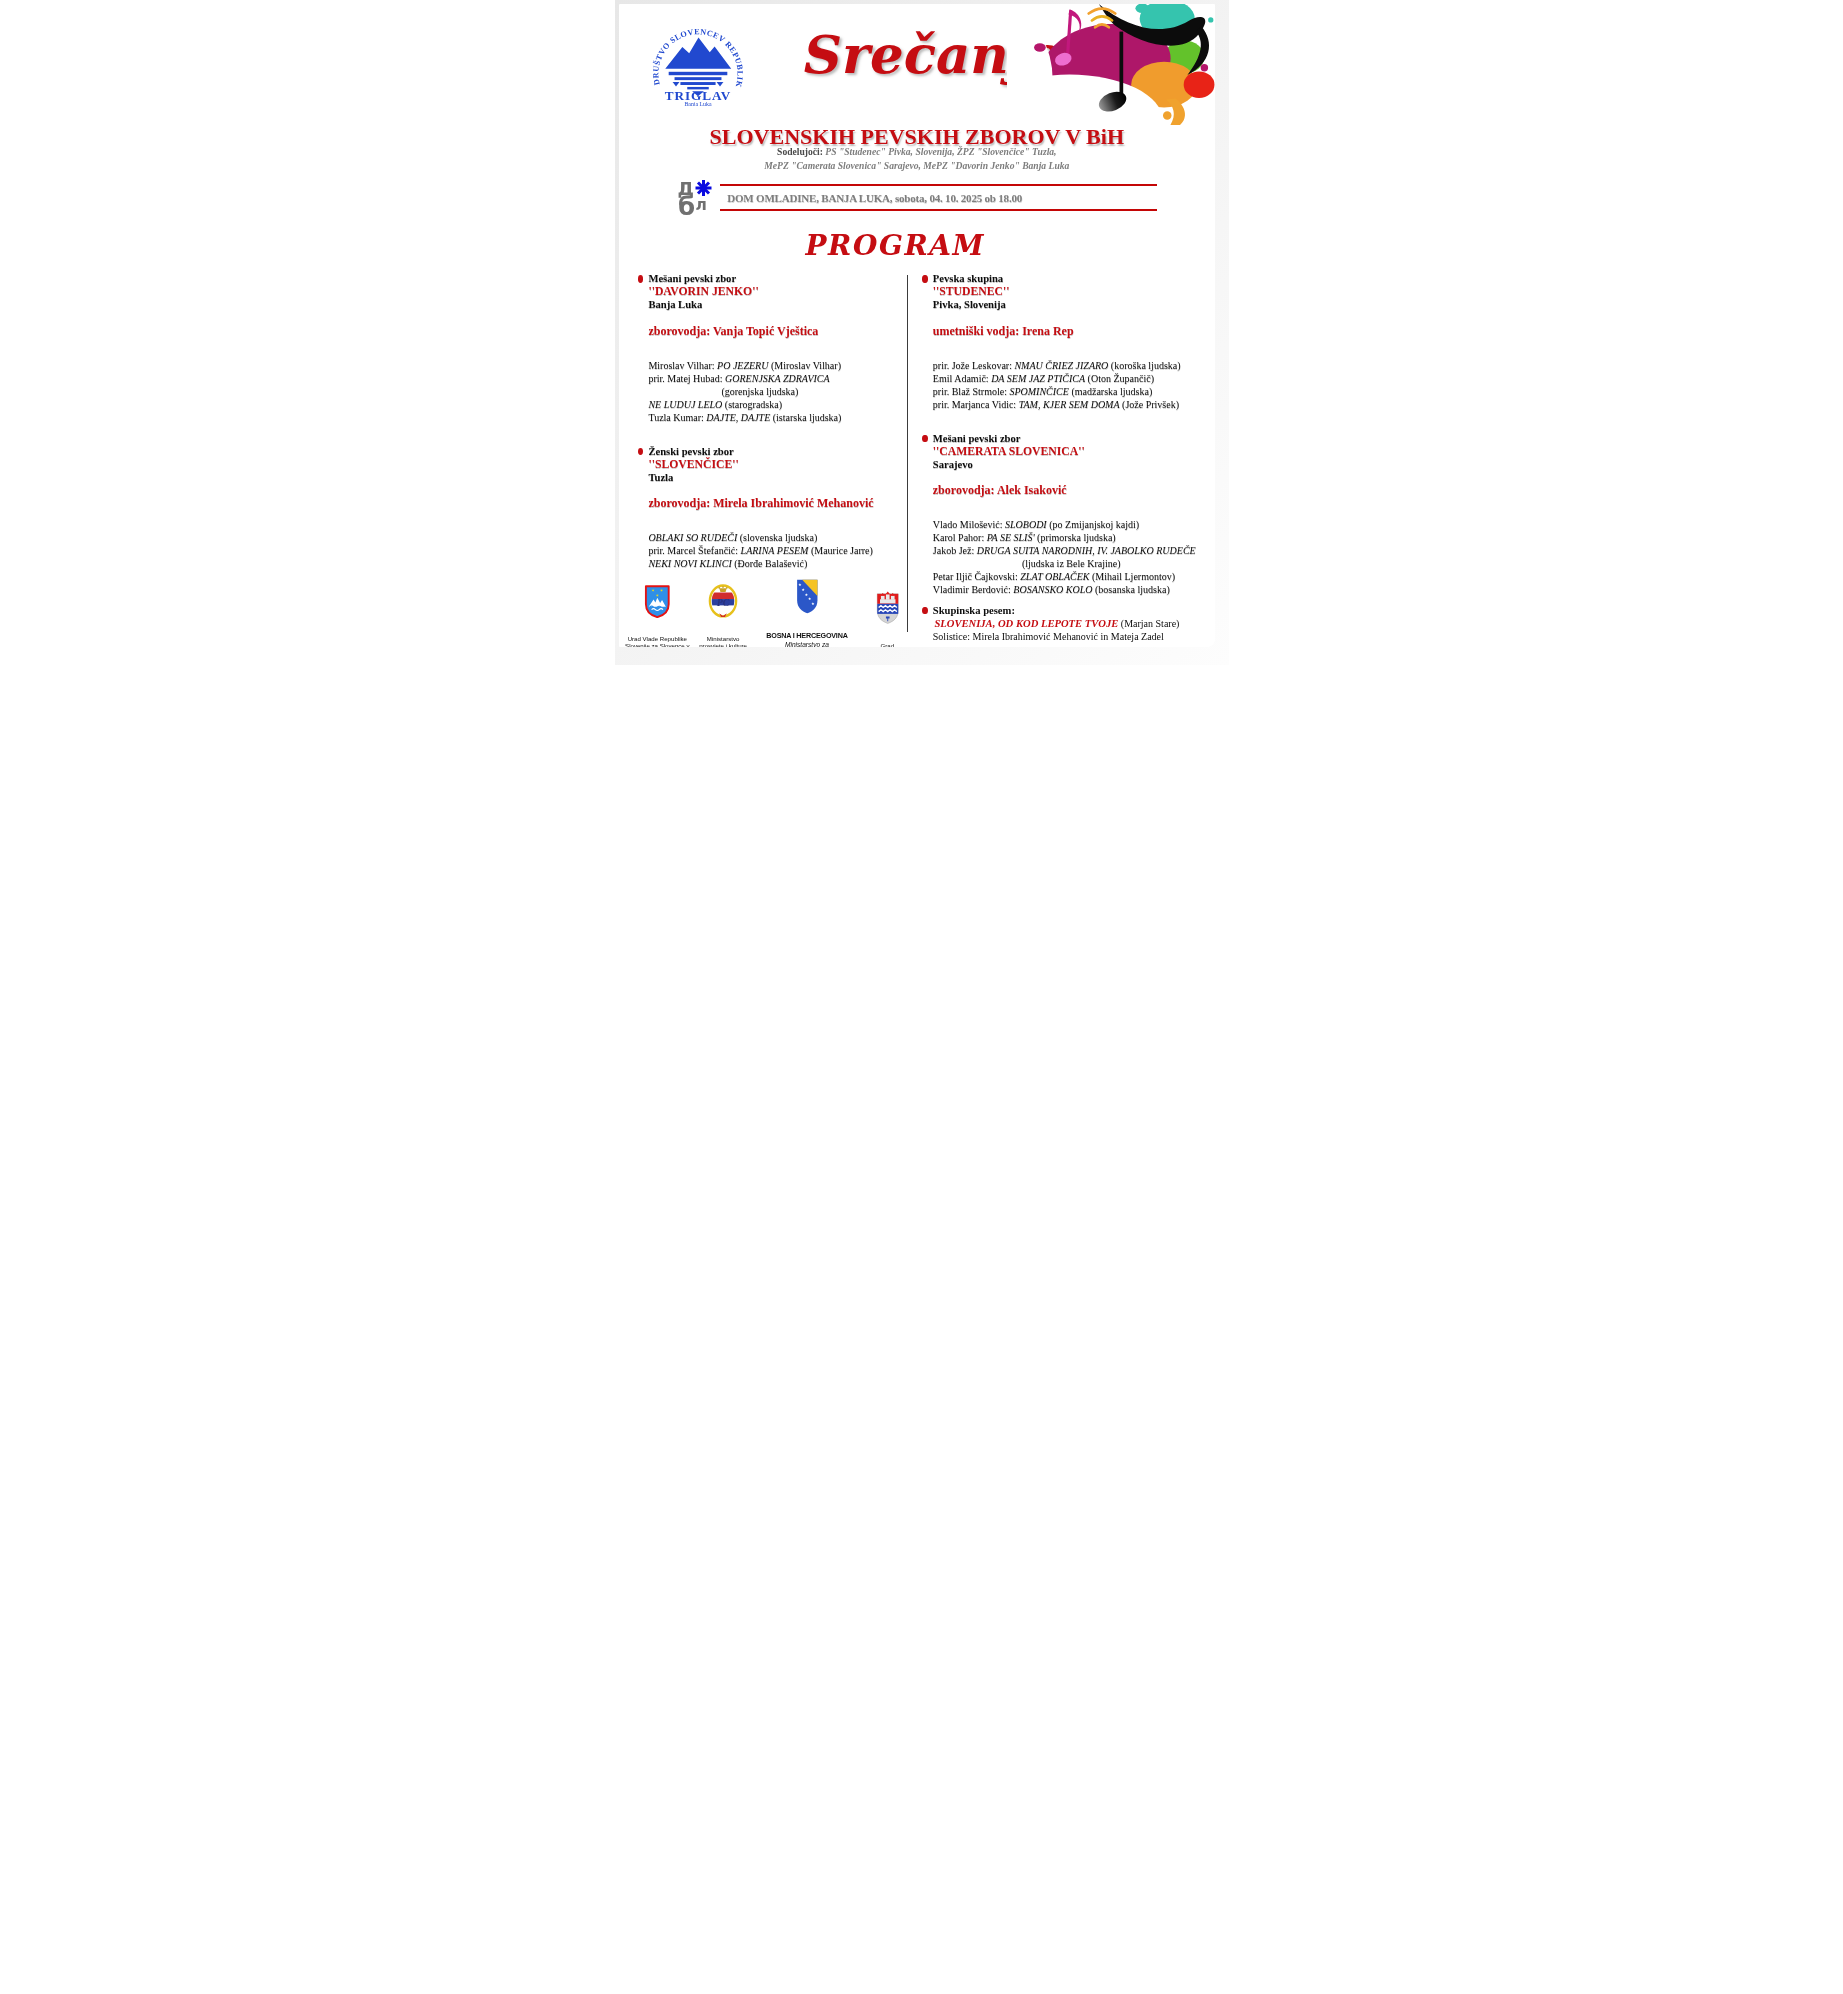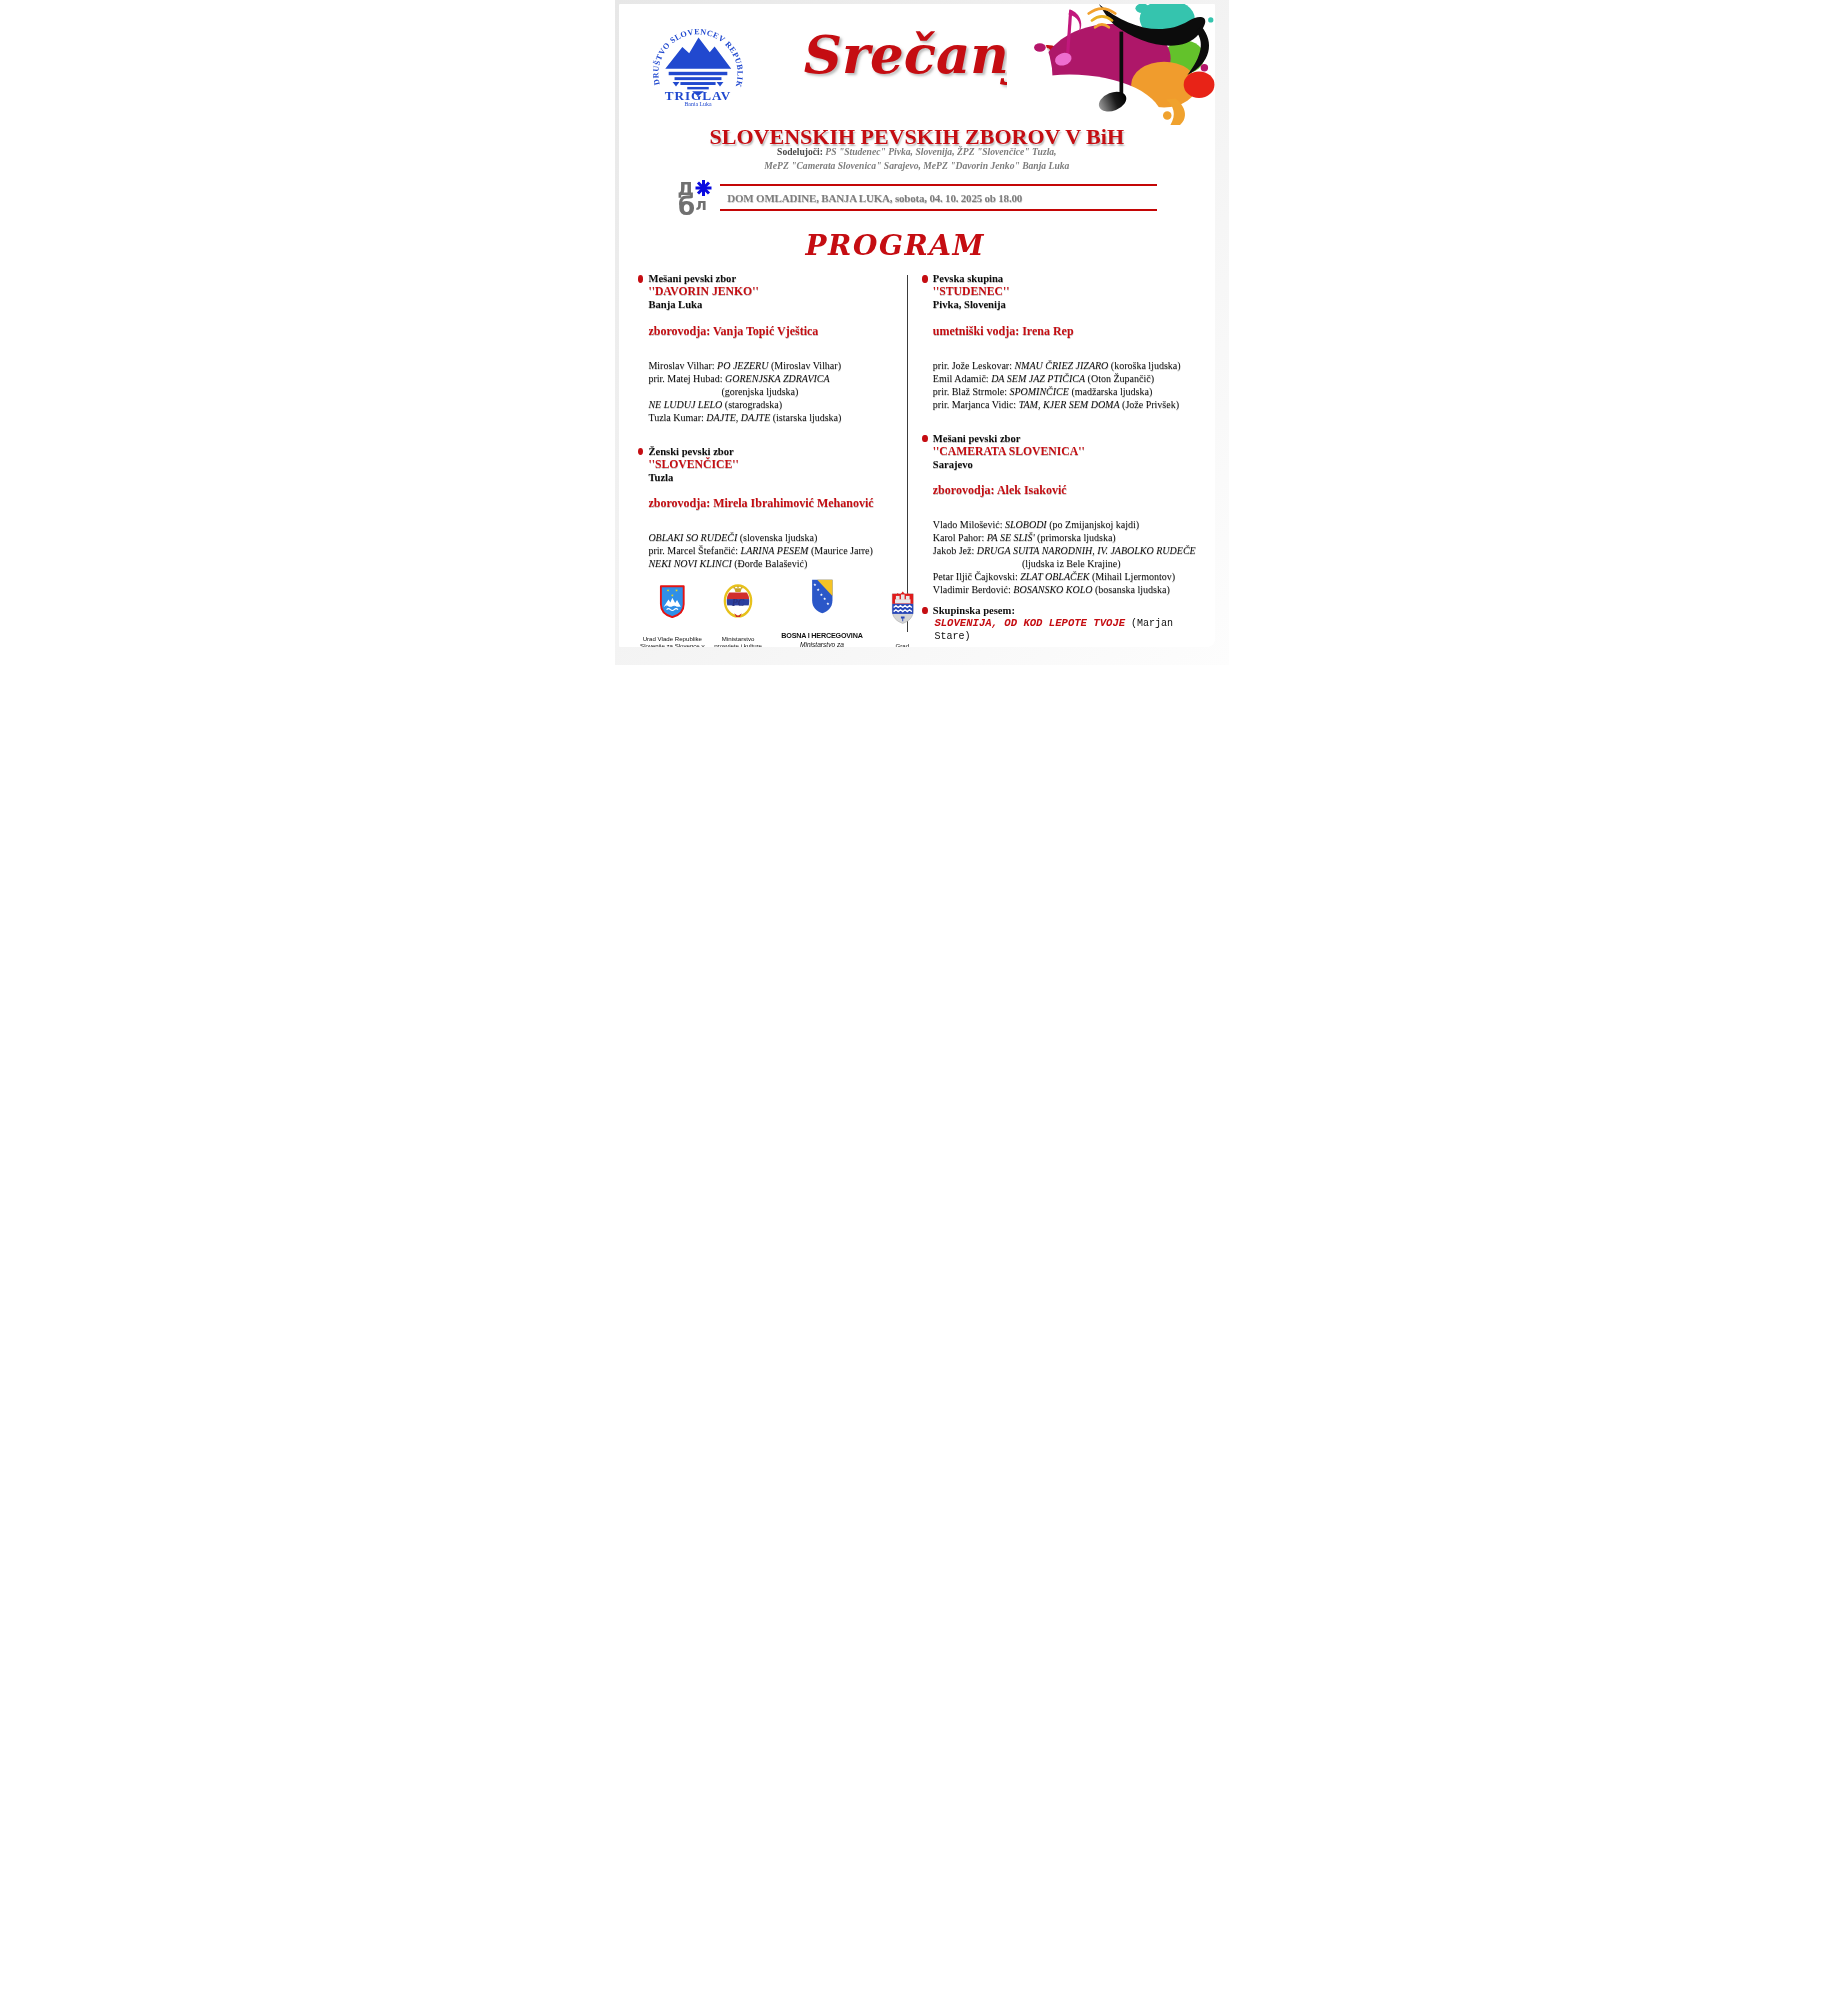--- a/index.html
+++ b/index.html
@@ -50,27 +50,27 @@
   .songs{margin-top:21px;}
   .song{font-size:10px;line-height:13px;color:#0d0d0d;text-shadow:0.3px 0.5px 0.5px rgba(0,0,0,.2);}
   .song .ttl{font-style:italic;}
   .song.cont{text-align:center;}
   .col-left .song.cont{padding-right:38px;}
   .col-right .song.cont{padding-right:3.2px;}
 
   
   .finale{position:relative;padding-left:11px;margin-top:8px;}
   .finale .f1{font-size:10.6px;font-weight:bold;line-height:13.3px;color:#0d0d0d;}
-  .finale .f2{font-size:10.6px;line-height:13.3px;padding-left:1.6px;font-family:Liberation Mono, monospace;}
+  .finale .f2{font-size:10.6px;line-height:13.3px;padding-left:1.6px;}
   .finale .f2 .ft{font-style:italic;font-weight:bold;color:#c50d12;}
   .finale .f2 .fc{color:#0d0d0d;font-size:10px;}
   .finale .f3{font-size:10px;line-height:13px;color:#0d0d0d;}
 
   
-  .flogos{position:absolute;left:19px;top:574px;width:291px;display:flex;justify-content:space-between;align-items:flex-end;}
+  .flogos{position:absolute;left:4px;top:574px;width:291px;display:flex;justify-content:space-between;align-items:flex-end;}
   .flogo{display:flex;flex-direction:column;align-items:center;}
   .cap{margin-top:17px;font-family:"Liberation Sans",sans-serif;font-size:6.1px;line-height:1.24;
        color:#111;text-align:center;}
   .cap .cap-bold{font-weight:bold;font-size:7.2px;letter-spacing:-0.2px;}
   .cap .cap-italic{font-style:italic;font-size:6.6px;}
 </style>
 </head>
 <body>
 
 <div class="stage">

